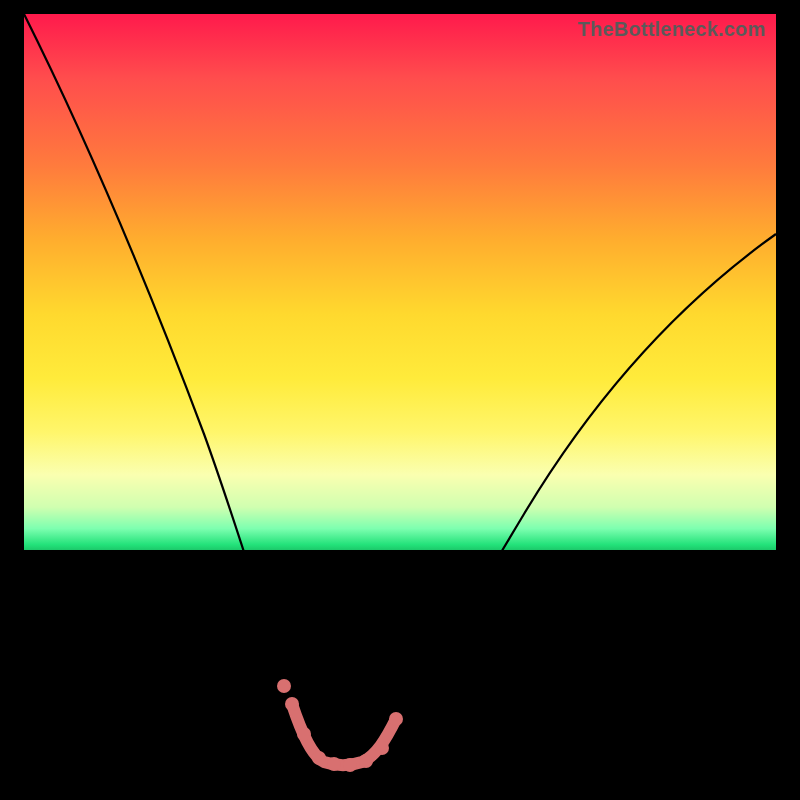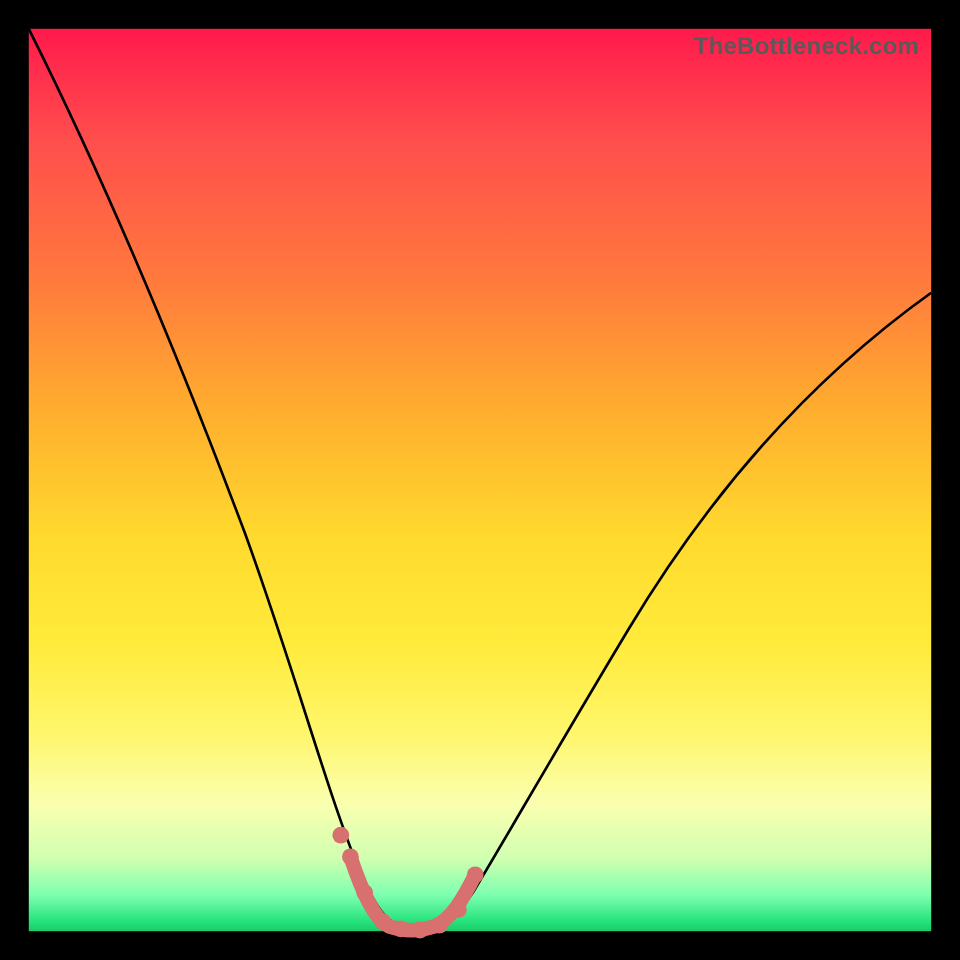--- a/index.html
+++ b/index.html
@@ -1,23 +1,23 @@
 <!DOCTYPE html>
 <html><head>
 <meta charset="utf-8">
 <style>
   * { margin: 0; padding: 0; box-sizing: border-box; }
   html, body { width: 800px; height: 800px; overflow: hidden; }
   body { background: #000; position: relative; font-family: Arial, sans-serif; }
   .plot-area {
     position: absolute;
     left: 24px;
-    top: 24px;
+    top: 14px;
     width: 752px;
-    height: 752px;
+    height: 536px;
     background: linear-gradient(to bottom,
       #ff1a4c 0%,
       #ff4d4d 12%,
       #ff7a3d 28%,
       #ffad2e 42%,
       #ffd92e 56%,
       #ffeb3b 68%,
       #fff66b 78%,
       #faffb0 86%,
       #d0ffb0 92%,

